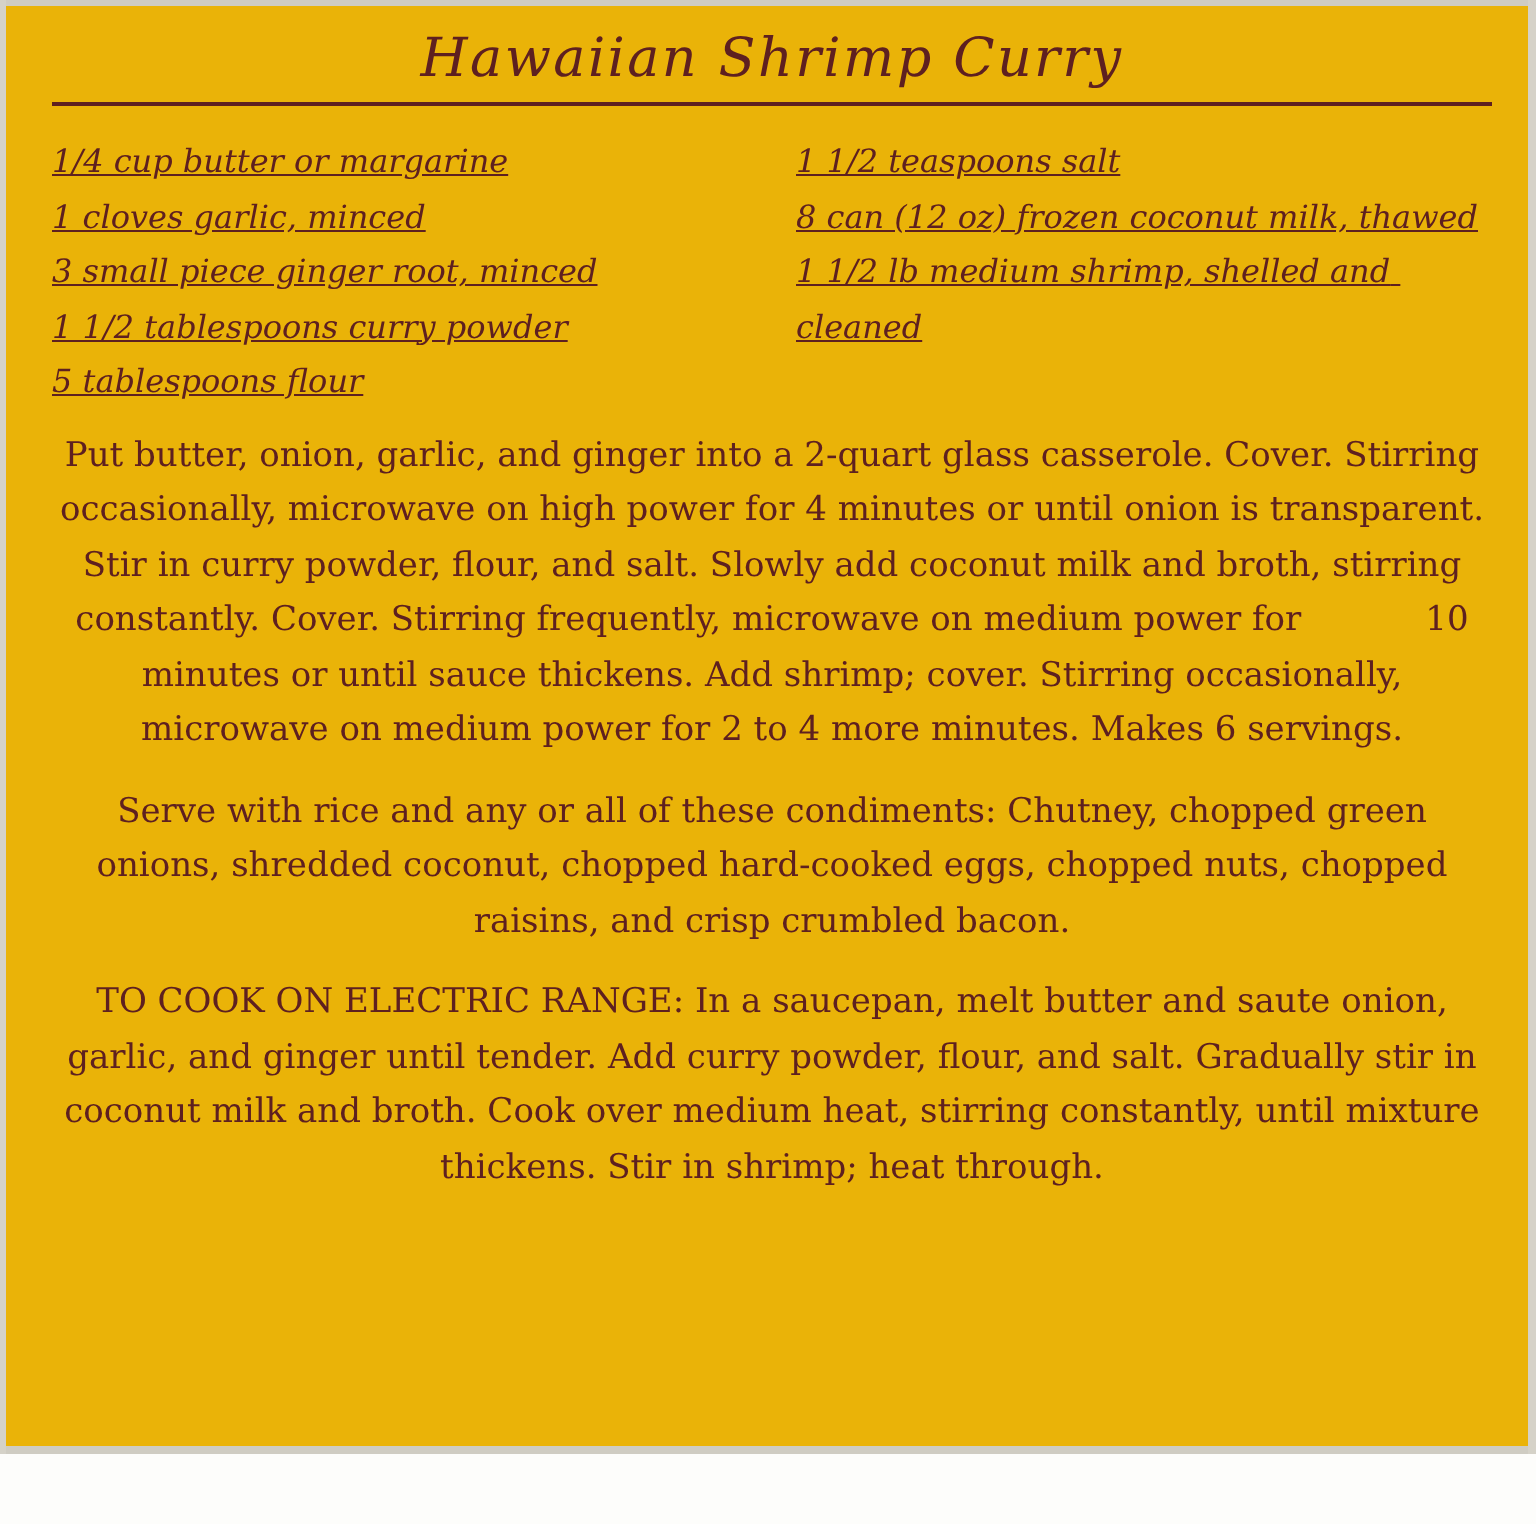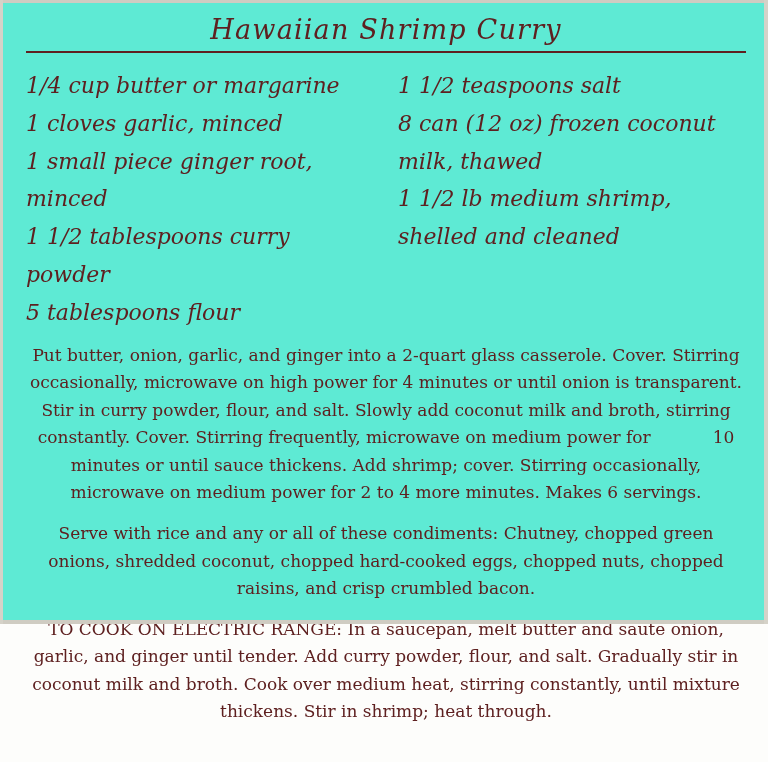--- a/index.html
+++ b/index.html
@@ -10,24 +10,24 @@
     width: 768px;
     height: 762px;
     background: #fdfdfb;
     font-family: "DejaVu Sans", sans-serif;
     color: #5a1f1f;
     overflow: hidden;
   }
   .page {
     position: relative;
     width: 768px;
-    height: 624px;
+    height: 727px;
     box-sizing: border-box;
     padding: 8px 22px 0 26px;
-    background: #5eead4;
+    background: #eab308;
   }
   .title {
     text-align: center;
     font-family: "DejaVu Serif", serif;
     font-style: italic;
     font-size: 27px;
     letter-spacing: 1.2px;
     color: #5e2020;
     padding-top: 6px;
     padding-bottom: 6px;
@@ -42,24 +42,25 @@
     margin-bottom: 10px;
   }
   .col {
     flex: 1 1 50%;
   }
   .col.left { padding-right: 14px; }
   .col.right { padding-left: 10px; }
   .ing {
     font-family: "DejaVu Serif", serif;
     font-style: italic;
-    font-size: 22px;
+    font-size: 16px;
     line-height: 1.72;
     color: #5e2020;
     white-space: pre-wrap;
+    text-decoration: underline;
   }
   .body-par {
     font-family: "DejaVu Serif", serif;
     font-size: 17px;
     line-height: 1.62;
     color: #5e2020;
     margin-bottom: 13px;
     text-align: center;
   }
   .gap-word {
@@ -84,21 +85,21 @@
   <div class="edge-left"></div>
   <div class="edge-right"></div>
 
   <div class="title">Hawaiian Shrimp Curry</div>
   <div class="rule"></div>
 
   <div class="ingredients">
     <div class="col left">
       <div class="ing">1/4 cup butter or margarine</div>
       <div class="ing">1 cloves garlic, minced</div>
-      <div class="ing">1 small piece ginger root, minced</div>
+      <div class="ing">3 small piece ginger root, minced</div>
       <div class="ing">1 1/2 tablespoons curry powder</div>
       <div class="ing">5 tablespoons flour</div>
     </div>
     <div class="col right">
       <div class="ing">1 1/2 teaspoons salt</div>
       <div class="ing">8 can (12 oz) frozen coconut milk, thawed</div>
       <div class="ing">1 1/2 lb medium shrimp, shelled and cleaned</div>
     </div>
   </div>
 

